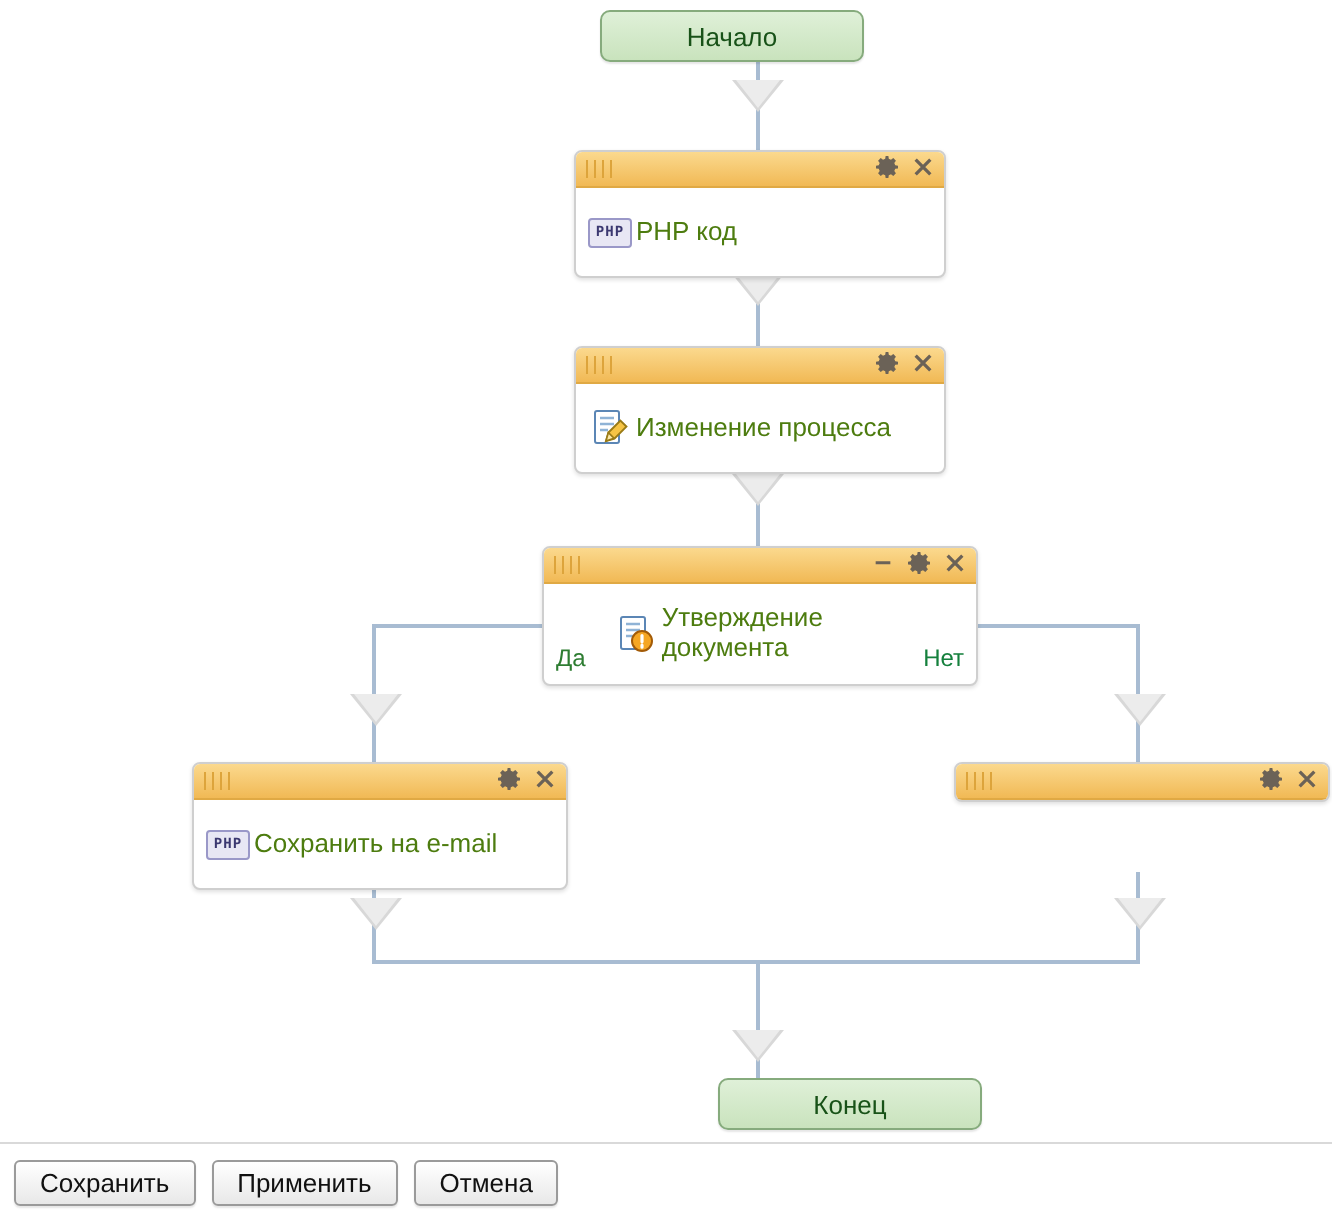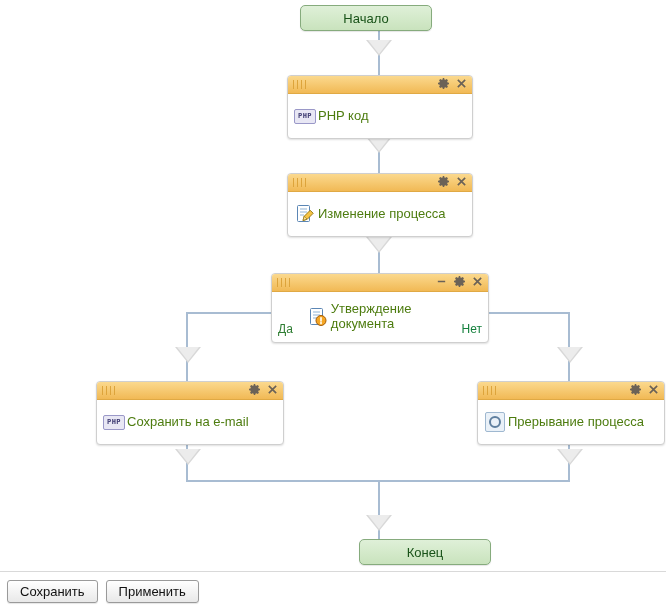--- a/index.html
+++ b/index.html
@@ -227,32 +227,25 @@
               <path fill="#6b6257" d="M7 0h2l.3 2 1.6.7L12.6 1.5 14.5 3.4l-1.2 1.7.7 1.6L16 7v2l-2 .3-.7 1.6 1.2 1.7-1.9 1.9-1.7-1.2-1.6.7L9 16H7l-.3-2-1.6-.7-1.7 1.2-1.9-1.9 1.2-1.7L2 9.3 0 9V7l2-.3.7-1.6L1.5 3.4 3.4 1.5l1.7 1.2L6.7 2z"></path>
             </svg>
         </span>
         <span class="ctrl">
           <svg width="11" height="11" viewBox="0 0 12 12" aria-hidden="true">
               <path stroke="#6b6257" stroke-width="1.8" d="M2 2l8 8M10 2l-8 8"></path>
             </svg>
         </span>
       </span>
     </div>
-    <div class="body">
-      <span class="icon-slot">
-        <span class="stop-ico">
-            <i></i>
-          </span>
-      </span>
-      <span class="label">Прерывание процесса</span>
-    </div>
   </div>
 
   <div class="term" style="left:314px;top:539px;width:130px;margin-left:45px;">
     <span>Конец</span>
   </div>
 
 </div>
 
 <div id="footer">
   <button class="btn">Сохранить</button>
   <button class="btn">Применить</button>
+  <button class="btn">Отмена</button>
 </div>
 
 </body></html>

